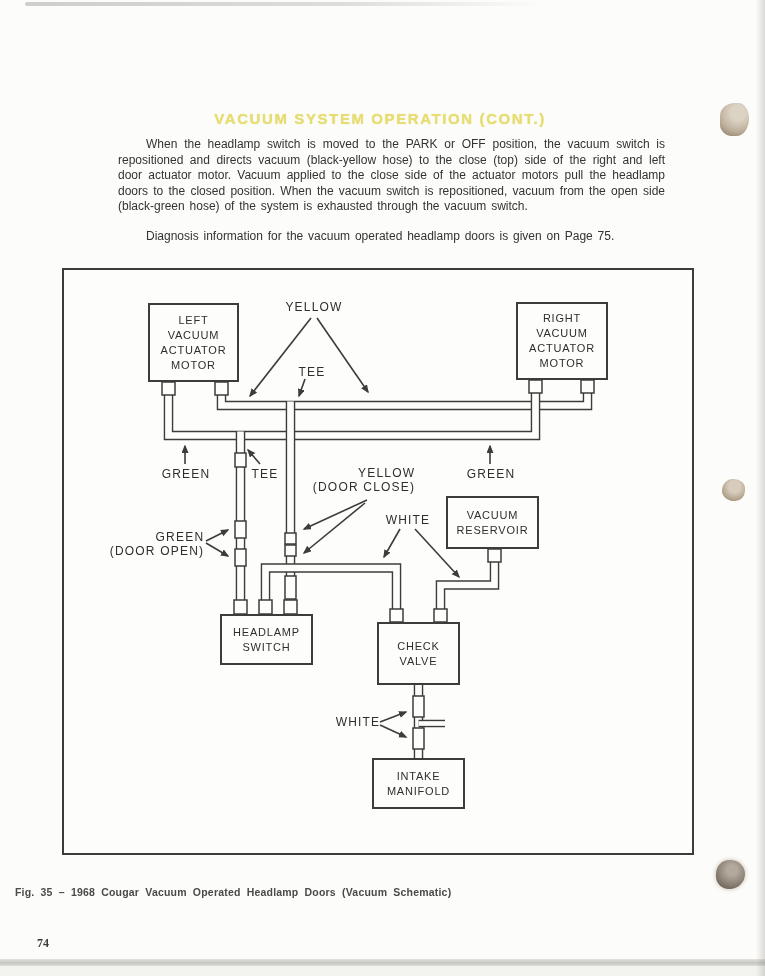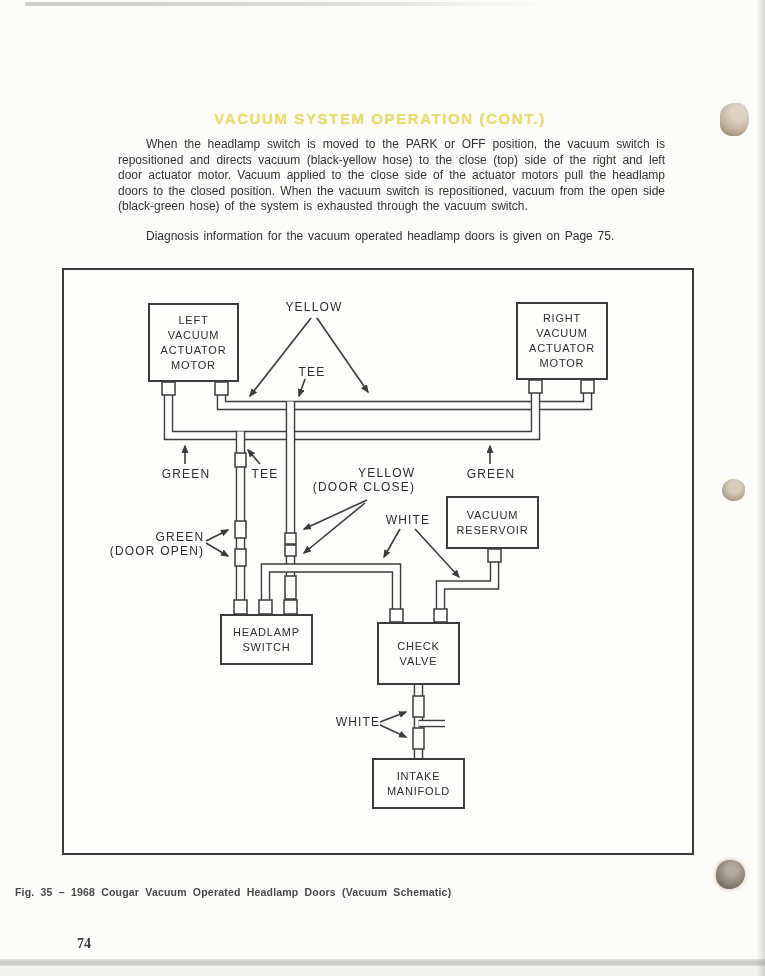--- a/index.html
+++ b/index.html
@@ -26,21 +26,21 @@
   .title{position:absolute;left:0;top:110px;width:760px;text-align:center;
     font-size:15px;font-weight:bold;letter-spacing:1.6px;color:#e7dd72;
     text-shadow:0 0 1px rgba(225,213,100,.9);}
   .para{position:absolute;left:118px;width:547px;font-size:12px;line-height:15.6px;
     text-align:justify;text-indent:28px;word-spacing:1.5px;color:#333;}
   .p1{top:137px;}
   .p2{top:229px;}
   .caption{position:absolute;left:0;top:886px;width:765px;text-align:left;
     font-size:10.5px;font-weight:bold;letter-spacing:.2px;word-spacing:3px;color:#4a4a4a;padding-left:15px;}
   .pagenum{position:absolute;left:37px;top:936px;font-family:"Liberation Serif",serif;
-    font-weight:bold;font-size:14px;color:#3c3c3c;margin-left:40px;}
+    font-weight:bold;font-size:12px;color:#3c3c3c;}
   
   .frame{position:absolute;left:62px;top:268px;width:632px;height:587px;
     border:2px solid #3c3c3c;background:#fdfdfb;box-sizing:border-box;}
   .frame svg{position:absolute;left:0;top:0;}
   .dbox{position:absolute;border:2px solid #3c3c3c;background:#fdfdfb;box-sizing:border-box;
     display:flex;align-items:center;justify-content:center;text-align:center;
     font-size:11px;letter-spacing:.8px;line-height:15px;color:#2e2e2e;white-space:pre-line;z-index:3;}
   .dlabel{position:absolute;transform:translateX(-50%);text-align:right;
     font-size:12px;letter-spacing:1.2px;line-height:14px;color:#2e2e2e;white-space:pre-line;z-index:4;}
 </style>

